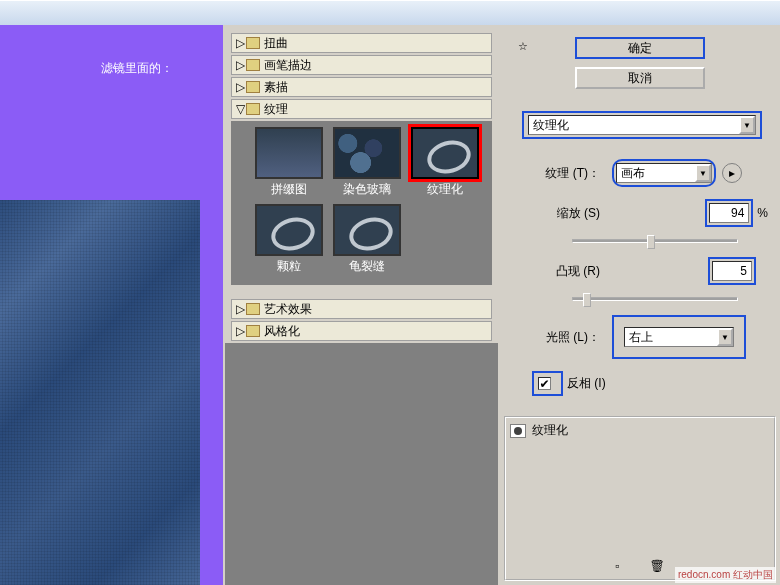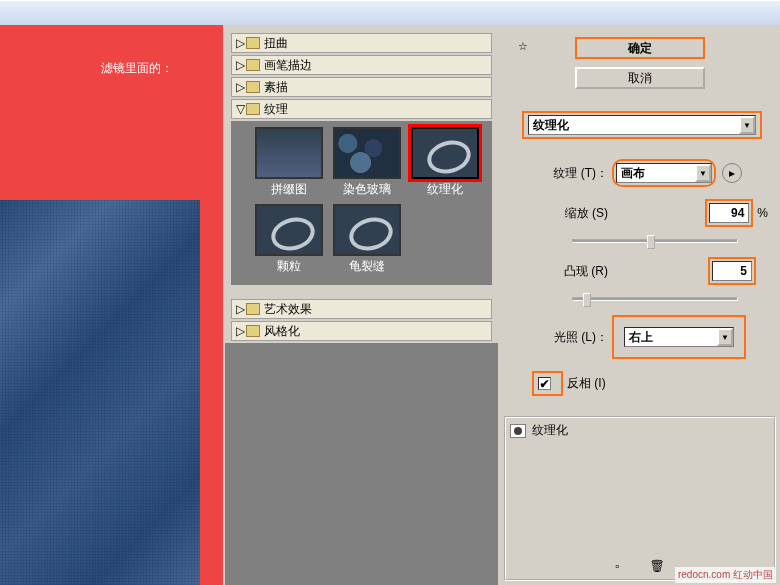--- a/index.html
+++ b/index.html
@@ -1,20 +1,20 @@
 <!DOCTYPE html>
 <html><head>
 <meta charset="utf-8">
 <style>
 * { margin: 0; padding: 0; box-sizing: border-box; font-family: "SimSun", sans-serif; font-size: 12px; }
 body { background: #d4d0c8; width: 780px; height: 585px; overflow: hidden; position: relative; }
 
 .titlebar { height: 25px; background: linear-gradient(#e8f0f8, #c8d8ec); border-top: 1px solid #fff; }
 
-.preview-panel { position: absolute; left: 0; top: 25px; width: 225px; height: 560px; background: #ef4444; border-right: 2px inset #d4d0c8; }
+.preview-panel { position: absolute; left: 0; top: 25px; width: 225px; height: 560px; background: #8b5cf6; border-right: 2px inset #d4d0c8; }
 .preview-label { color: #fff; text-align: right; padding: 35px 50px 0 0; }
 .preview-img { position: absolute; left: -10px; top: 175px; width: 210px; height: 400px; background: linear-gradient(135deg, #2a4a7a 0%, #4a6a9a 20%, #2a4a7a 40%, #3a5a8a 60%, #2a4a7a 80%, #4a6a9a 100%); }
 .preview-img::before { content: ""; position: absolute; inset: 0; background-image: repeating-linear-gradient(0deg, rgba(0,0,0,0.08) 0 1px, transparent 1px 3px), repeating-linear-gradient(90deg, rgba(0,0,0,0.08) 0 1px, transparent 1px 3px); }
 
 .middle-panel { position: absolute; left: 225px; top: 25px; width: 275px; height: 560px; background: #d4d0c8; border-right: 2px inset #d4d0c8; padding: 8px 6px; }
 .category { display: flex; align-items: center; height: 20px; background: #ece9d8; border: 1px solid #a0a0a0; margin-bottom: 2px; padding-left: 4px; cursor: pointer; }
 .cat-arrow { width: 10px; display: inline-block; }
 .folder-icon { width: 14px; height: 12px; background: #e0d080; border: 1px solid #a08040; margin-right: 4px; display: inline-block; }
 .thumbs { display: flex; flex-wrap: wrap; gap: 6px 10px; padding: 6px 10px 10px 24px; background: #808080; margin-bottom: 14px; }
 .thumb { width: 68px; text-align: center; color: #fff; cursor: pointer; }
@@ -23,23 +23,23 @@
 .thumb-label { margin-top: 2px; }
 .pinch { background: linear-gradient(#304050,#506080); display: grid; grid-template-columns: repeat(5,1fr); grid-template-rows: repeat(3,1fr); gap:1px; padding: 6px; }
 .pinch span { background:#405070; }
 .stained { background-image: radial-gradient(circle at 20% 30%, #406080 15%, transparent 16%), radial-gradient(circle at 60% 40%, #304060 18%, transparent 19%), radial-gradient(circle at 40% 70%, #507090 20%, transparent 21%); background-color:#203040; }
 .ring { background: #304050; position:relative; }
 .ring::before { content:""; position:absolute; width:36px; height:24px; border:4px solid #c0c8d0; border-radius:50%; top:12px; left:14px; transform: rotate(-15deg); }
 
 .right-panel { position: absolute; left: 500px; top: 25px; width: 280px; height: 560px; background: #d4d0c8; padding: 12px 12px 0 12px; }
 .btn { display: block; width: 130px; height: 22px; margin: 0 auto 8px auto; background: #d4d0c8; border: 2px outset #fff; cursor: pointer; }
 .collapse-icon { position: absolute; left: 18px; top: 15px; font-size: 11px; cursor: pointer; }
-.red-box { border: 2px solid #f97316; font-weight: bold; }
+.red-box { border: 2px solid #1d4ed8; }
 .row { display: flex; align-items: center; margin-bottom: 12px; }
-.row-label { width: 100px; text-align: right; padding-right: 4px; }
+.row-label { width: 100px; text-align: right; padding-right: 12px; }
 .select-box { display: flex; align-items: center; background: #fff; border: 1px inset #808080; height: 20px; }
 .select-box .sel-val { flex: 1; padding-left: 4px; }
 .select-box .sel-btn { width: 16px; height: 18px; background: #d4d0c8; border: 2px outset #fff; display:flex; align-items:center; justify-content:center; font-size:8px; }
 .num-input { width: 40px; height: 20px; background: #fff; border: 1px inset #808080; text-align: right; padding-right: 4px; line-height: 18px; }
 .slider { position: relative; height: 4px; background: #a0a0a0; margin: 0 30px 14px 60px; border: 1px inset #fff; }
 .slider-thumb { position: absolute; top: -5px; width: 8px; height: 14px; background: #d4d0c8; border: 1px outset #fff; }
 .checkbox { width: 13px; height: 13px; background: #fff; border: 1px inset #808080; display: inline-flex; align-items: center; justify-content: center; margin-right: 4px; }
 .load-btn { width: 20px; height: 20px; border: 1px solid #808080; border-radius: 50%; background: #d4d0c8; display:flex; align-items:center; justify-content:center; cursor:pointer; }
 
 .effects-panel { position: absolute; bottom: 4px; left: 4px; right: 4px; height: 165px; border: 2px groove #fff; }

